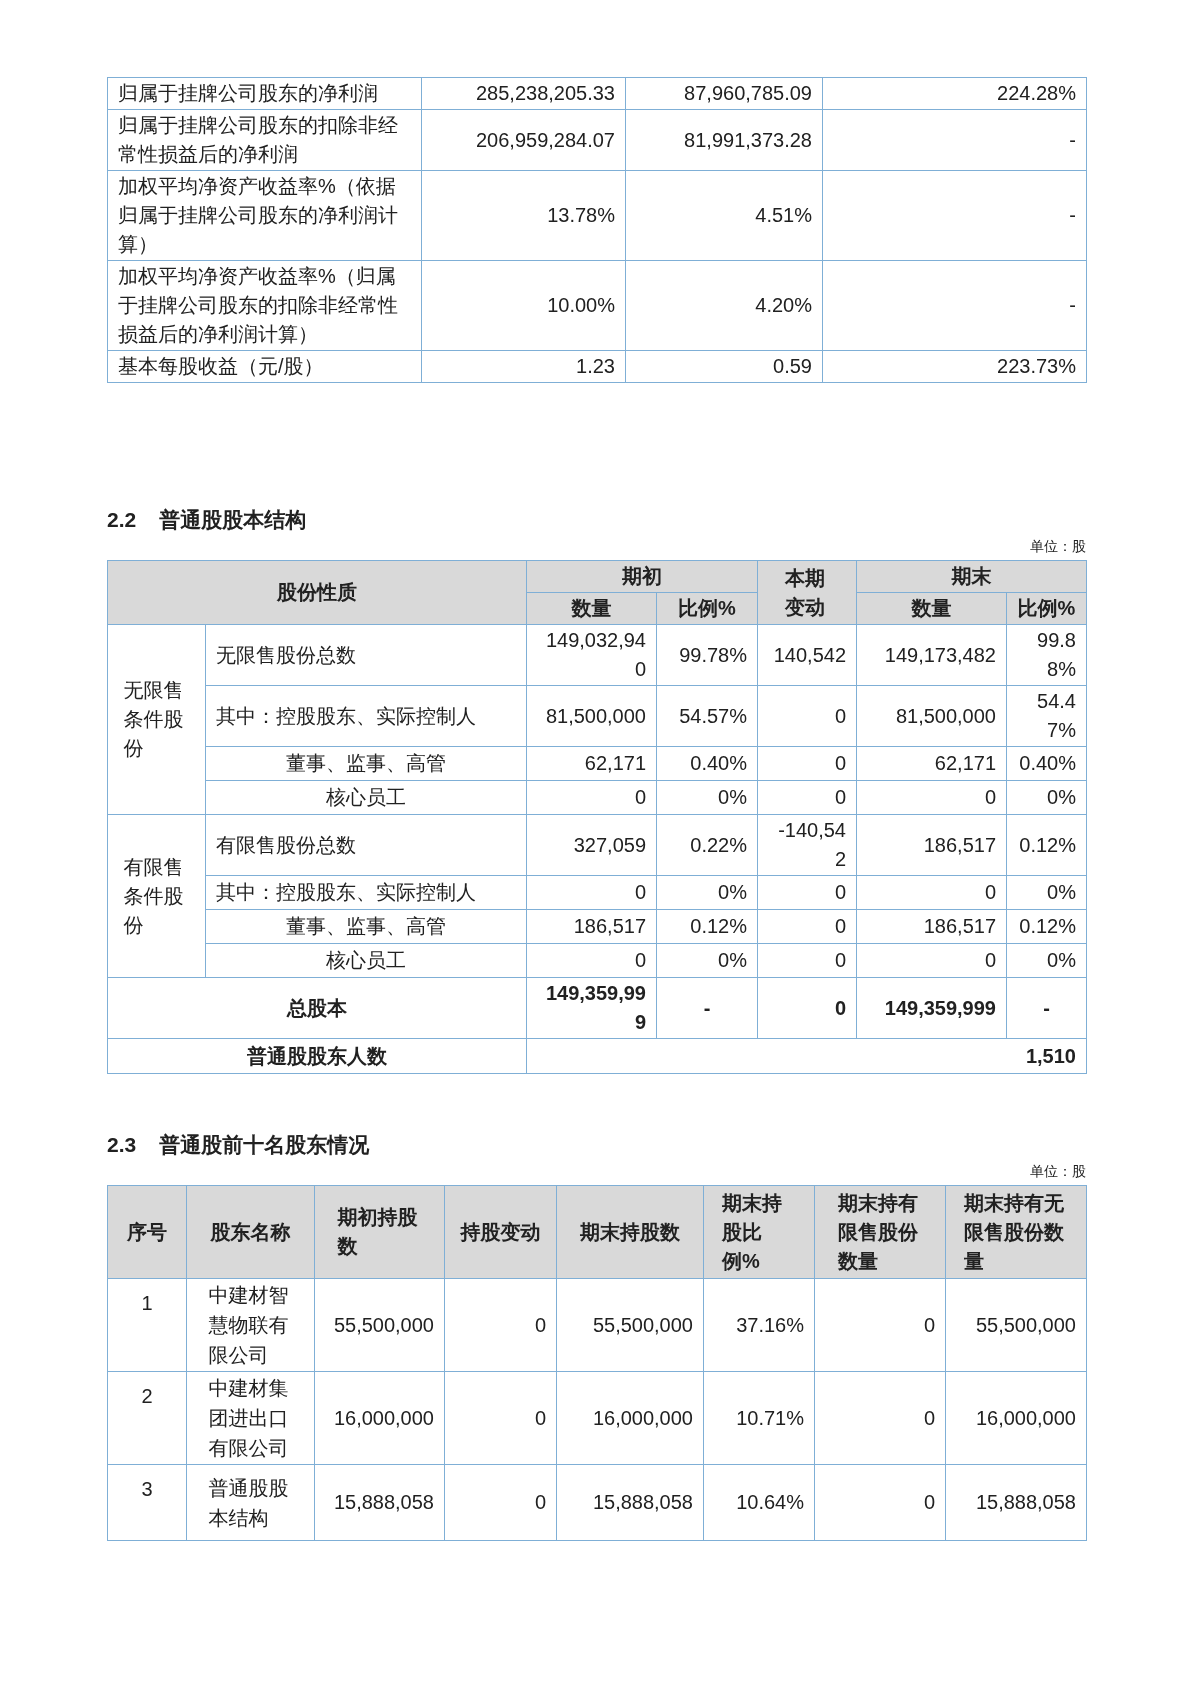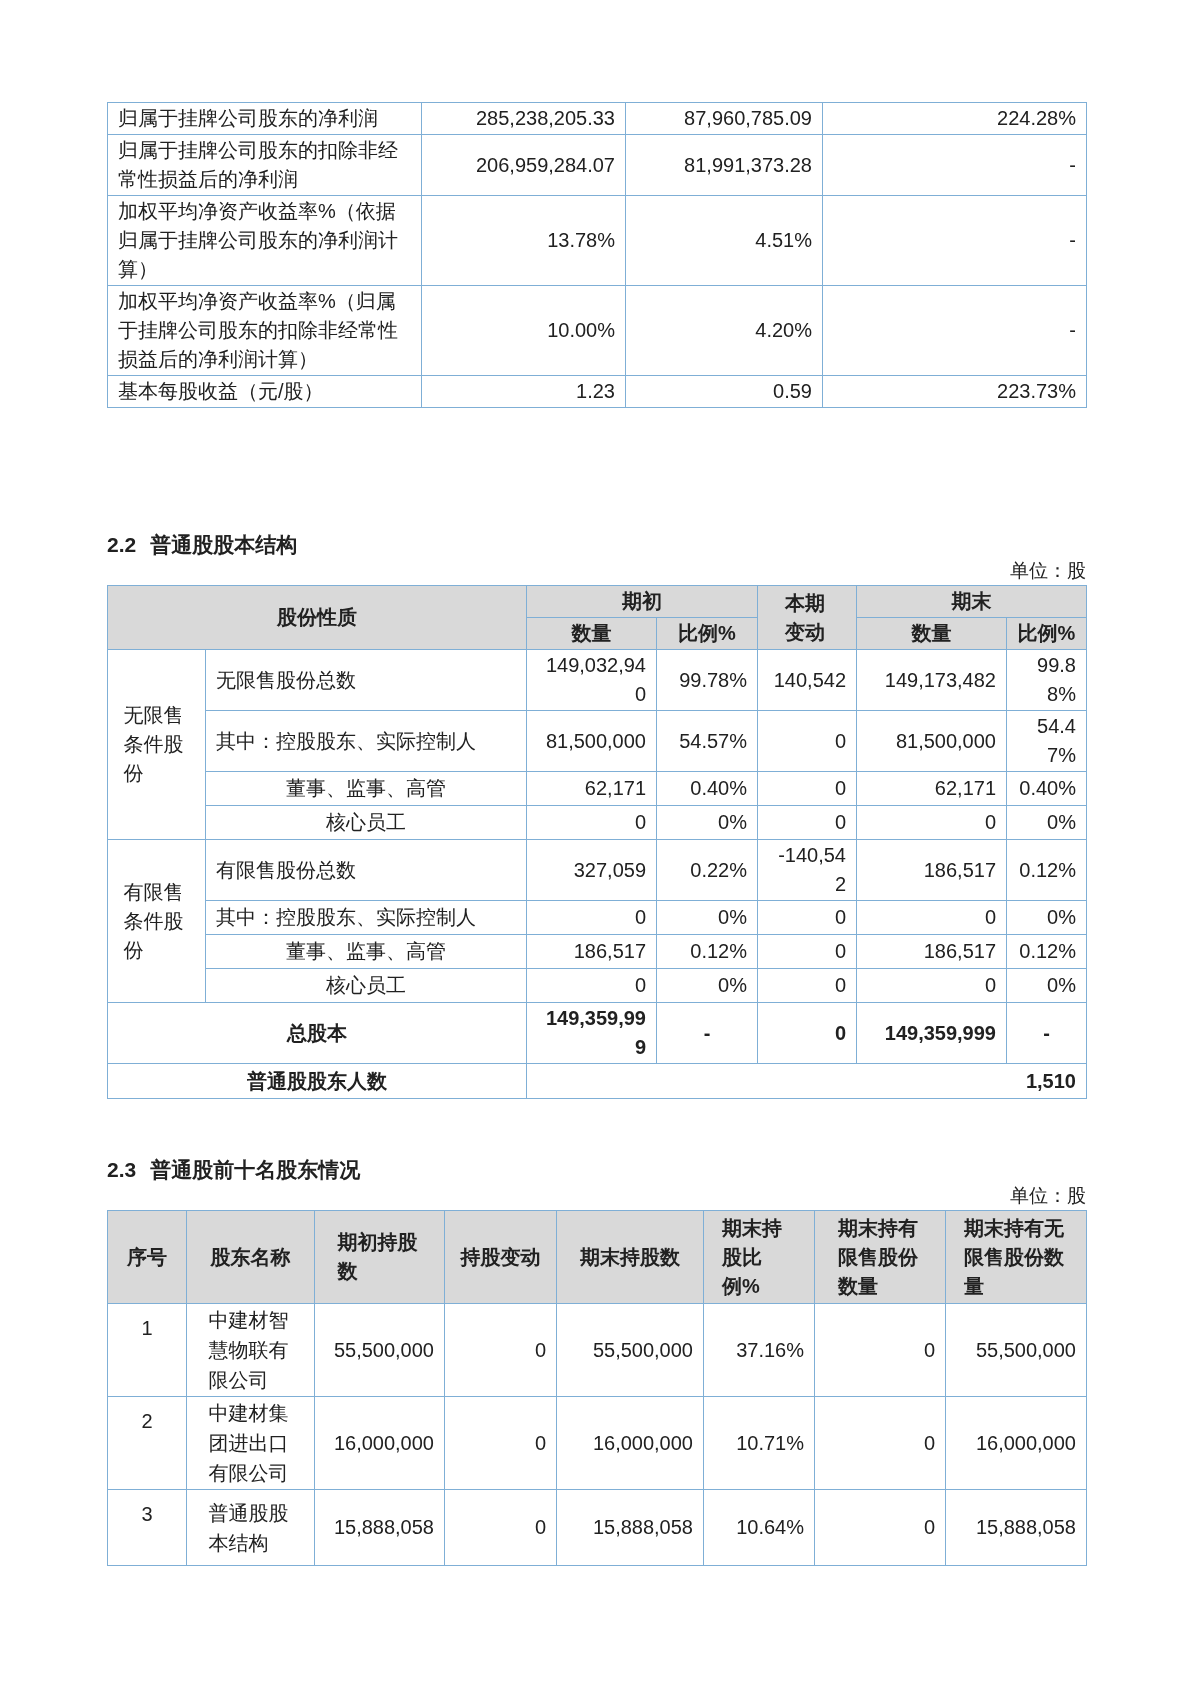--- a/index.html
+++ b/index.html
@@ -1,42 +1,42 @@
 <!DOCTYPE html>
 <html><head>
 <meta charset="utf-8">
 <style>
   html,body{margin:0;padding:0;}
   body{
     width:1200px;height:1699px;background:#ffffff;overflow:hidden;
     font-family:"Liberation Sans","DejaVu Sans",sans-serif;color:#212121;
   }
-  .content{margin-left:107px;width:979px;padding-top:102px;}
+  .content{margin-left:107px;width:979px;padding-top:77px;}
   table{border-collapse:collapse;table-layout:fixed;width:979px;}
   td{
     border:1px solid #7fafd6;font-size:20px;line-height:29px;
     padding:1px 10px;vertical-align:middle;word-break:break-all;
     overflow:hidden;
   }
   .num{text-align:right;font-variant-numeric:tabular-nums;}
   .ctr{text-align:center;}
   .bold{font-weight:bold;}
   .hdr{background:#d9d9d9;font-weight:bold;text-align:center;padding:1px 4px;}
   .lbl{text-align:left;}
   .iw{display:block;margin:0 auto;text-align:left;}
   .w2{width:44px;}
   .w3{width:66px;}
   .w36{width:74px;}
   .w4{width:84px;}
   .w5{width:104px;}
   .iwc{display:block;margin:0 auto;text-align:left;}
   .sec-title{margin-top:124px;font-size:21px;font-weight:bold;line-height:26px;}
-  .sec-title .no{margin-right:14px;text-align:right;}
+  .sec-title .no{margin-right:23px;text-align:right;}
   .sec-title2{margin-top:58px;}
-  .unit{font-size:19px;line-height:22px;text-align:right;margin-top:2px;margin-bottom:3px;}
+  .unit{font-size:14px;line-height:22px;text-align:right;margin-top:2px;margin-bottom:3px;}
 </style>
 </head>
 <body>
 
 <div class="content">
 
   <table>
     <colgroup>
         <col style="width:314px">
         <col style="width:204px">

